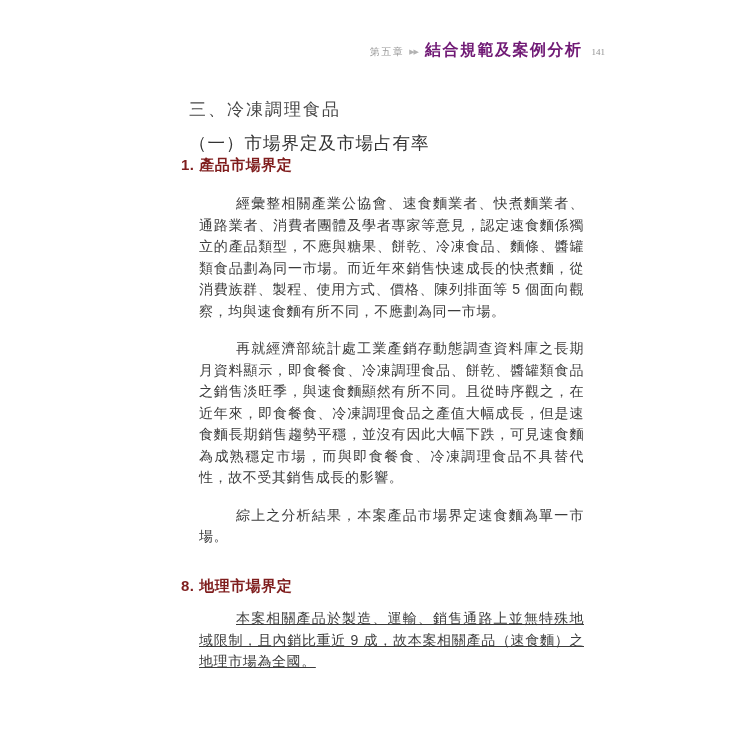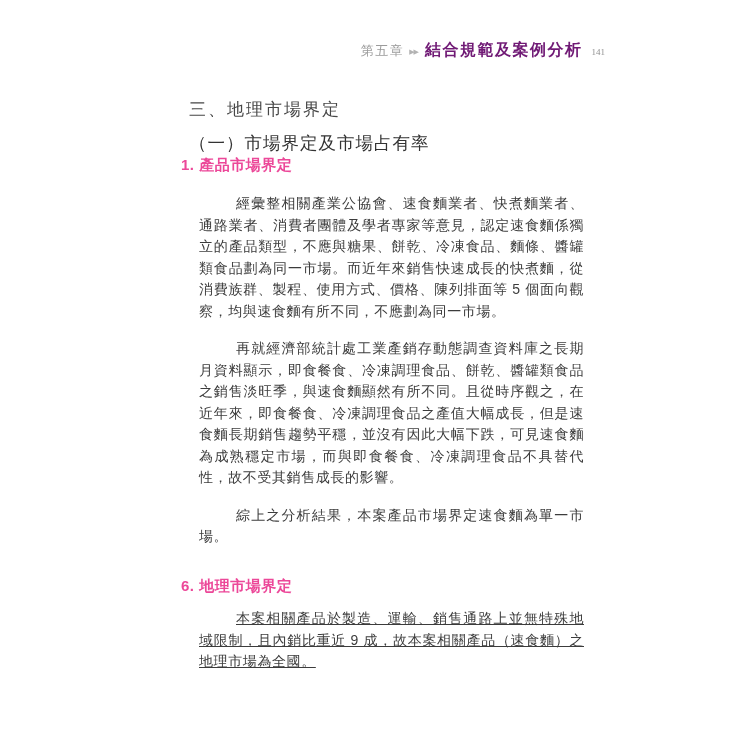--- a/index.html
+++ b/index.html
@@ -20,21 +20,21 @@
   
   .running-header {
     position: absolute;
     top: 40px;
     left: 0;
     right: 145px;
     text-align: right;
     white-space: nowrap;
   }
   .running-header .chapter {
-    font-size: 13px;
+    font-size: 10px;
     color: #9b9b9b;
     letter-spacing: 1.5px;
     vertical-align: baseline;
   }
   .running-header .arrows {
     font-size: 7px;
     color: #b3b3b3;
     letter-spacing: -1px;
     margin: 0 7px 0 5px;
     vertical-align: 1px;
@@ -73,21 +73,21 @@
     font-weight: normal;
     color: #333333;
     letter-spacing: 1px;
   }
   .sub-heading {
     position: absolute;
     left: 181px;
     margin: 0;
     font-size: 15px;
     font-weight: bold;
-    color: #ec4899;
+    color: #7f1d1d;
     letter-spacing: 0.5px;
   }
   .sub-heading.sub1 { top: 156px; }
   .sub-heading.sub2 { top: 577px; }
 
   
   .body-block {
     position: absolute;
     left: 183px;
     width: 417px;
@@ -107,31 +107,31 @@
 </style>
 </head>
 <body>
 
 <div class="page">
 
   <div class="running-header">
     <span class="chapter">第五章</span><span class="arrows">▶▶</span><span class="htitle">結合規範及案例分析</span><span class="pagenum">141</span>
   </div>
 
-  <h1 class="section-title">三、地理市場界定</h1>
+  <h1 class="section-title">三、冷凍調理食品</h1>
 
   <h2 class="subsection-title">（一）市場界定及市場占有率</h2>
 
   <h3 class="sub-heading sub1">1. 產品市場界定</h3>
 
   <div class="body-block body1">
     <p>經彙整相關產業公協會、速食麵業者、快煮麵業者、通路業者、消費者團體及學者專家等意見，認定速食麵係獨立的產品類型，不應與糖果、餅乾、冷凍食品、麵條、醬罐類食品劃為同一市場。而近年來銷售快速成長的快煮麵，從消費族群、製程、使用方式、價格、陳列排面等 5 個面向觀察，均與速食麵有所不同，不應劃為同一市場。</p>
     <p>再就經濟部統計處工業產銷存動態調查資料庫之長期月資料顯示，即食餐食、冷凍調理食品、餅乾、醬罐類食品之銷售淡旺季，與速食麵顯然有所不同。且從時序觀之，在近年來，即食餐食、冷凍調理食品之產值大幅成長，但是速食麵長期銷售趨勢平穩，並沒有因此大幅下跌，可見速食麵為成熟穩定市場，而與即食餐食、冷凍調理食品不具替代性，故不受其銷售成長的影響。</p>
     <p>綜上之分析結果，本案產品市場界定速食麵為單一市場。</p>
   </div>
 
-  <h3 class="sub-heading sub2">6. 地理市場界定</h3>
+  <h3 class="sub-heading sub2">8. 地理市場界定</h3>
 
   <div class="body-block body2">
     <p>本案相關產品於製造、運輸、銷售通路上並無特殊地域限制，且內銷比重近 9 成，故本案相關產品（速食麵）之地理市場為全國。</p>
   </div>
 
 </div>
 
 </body></html>

